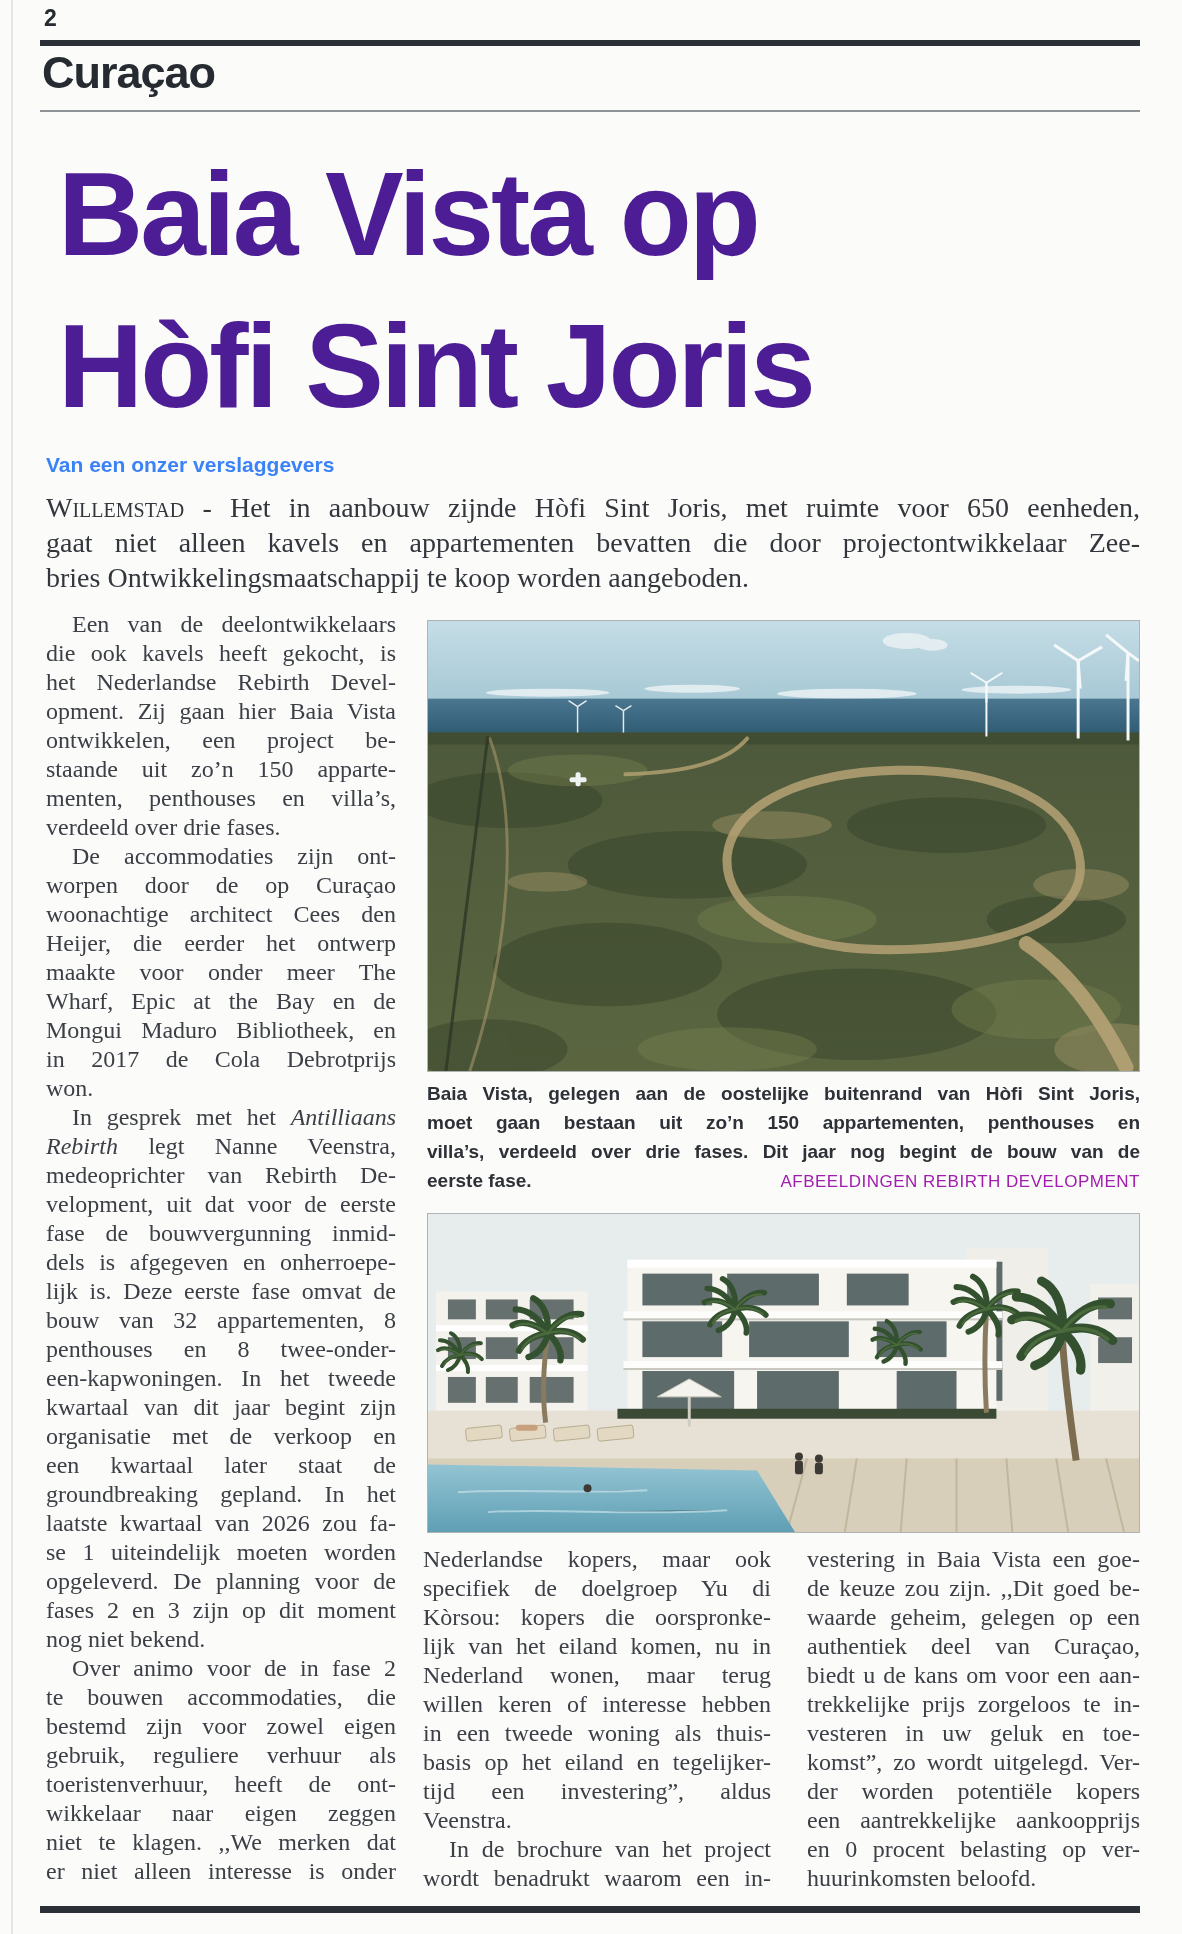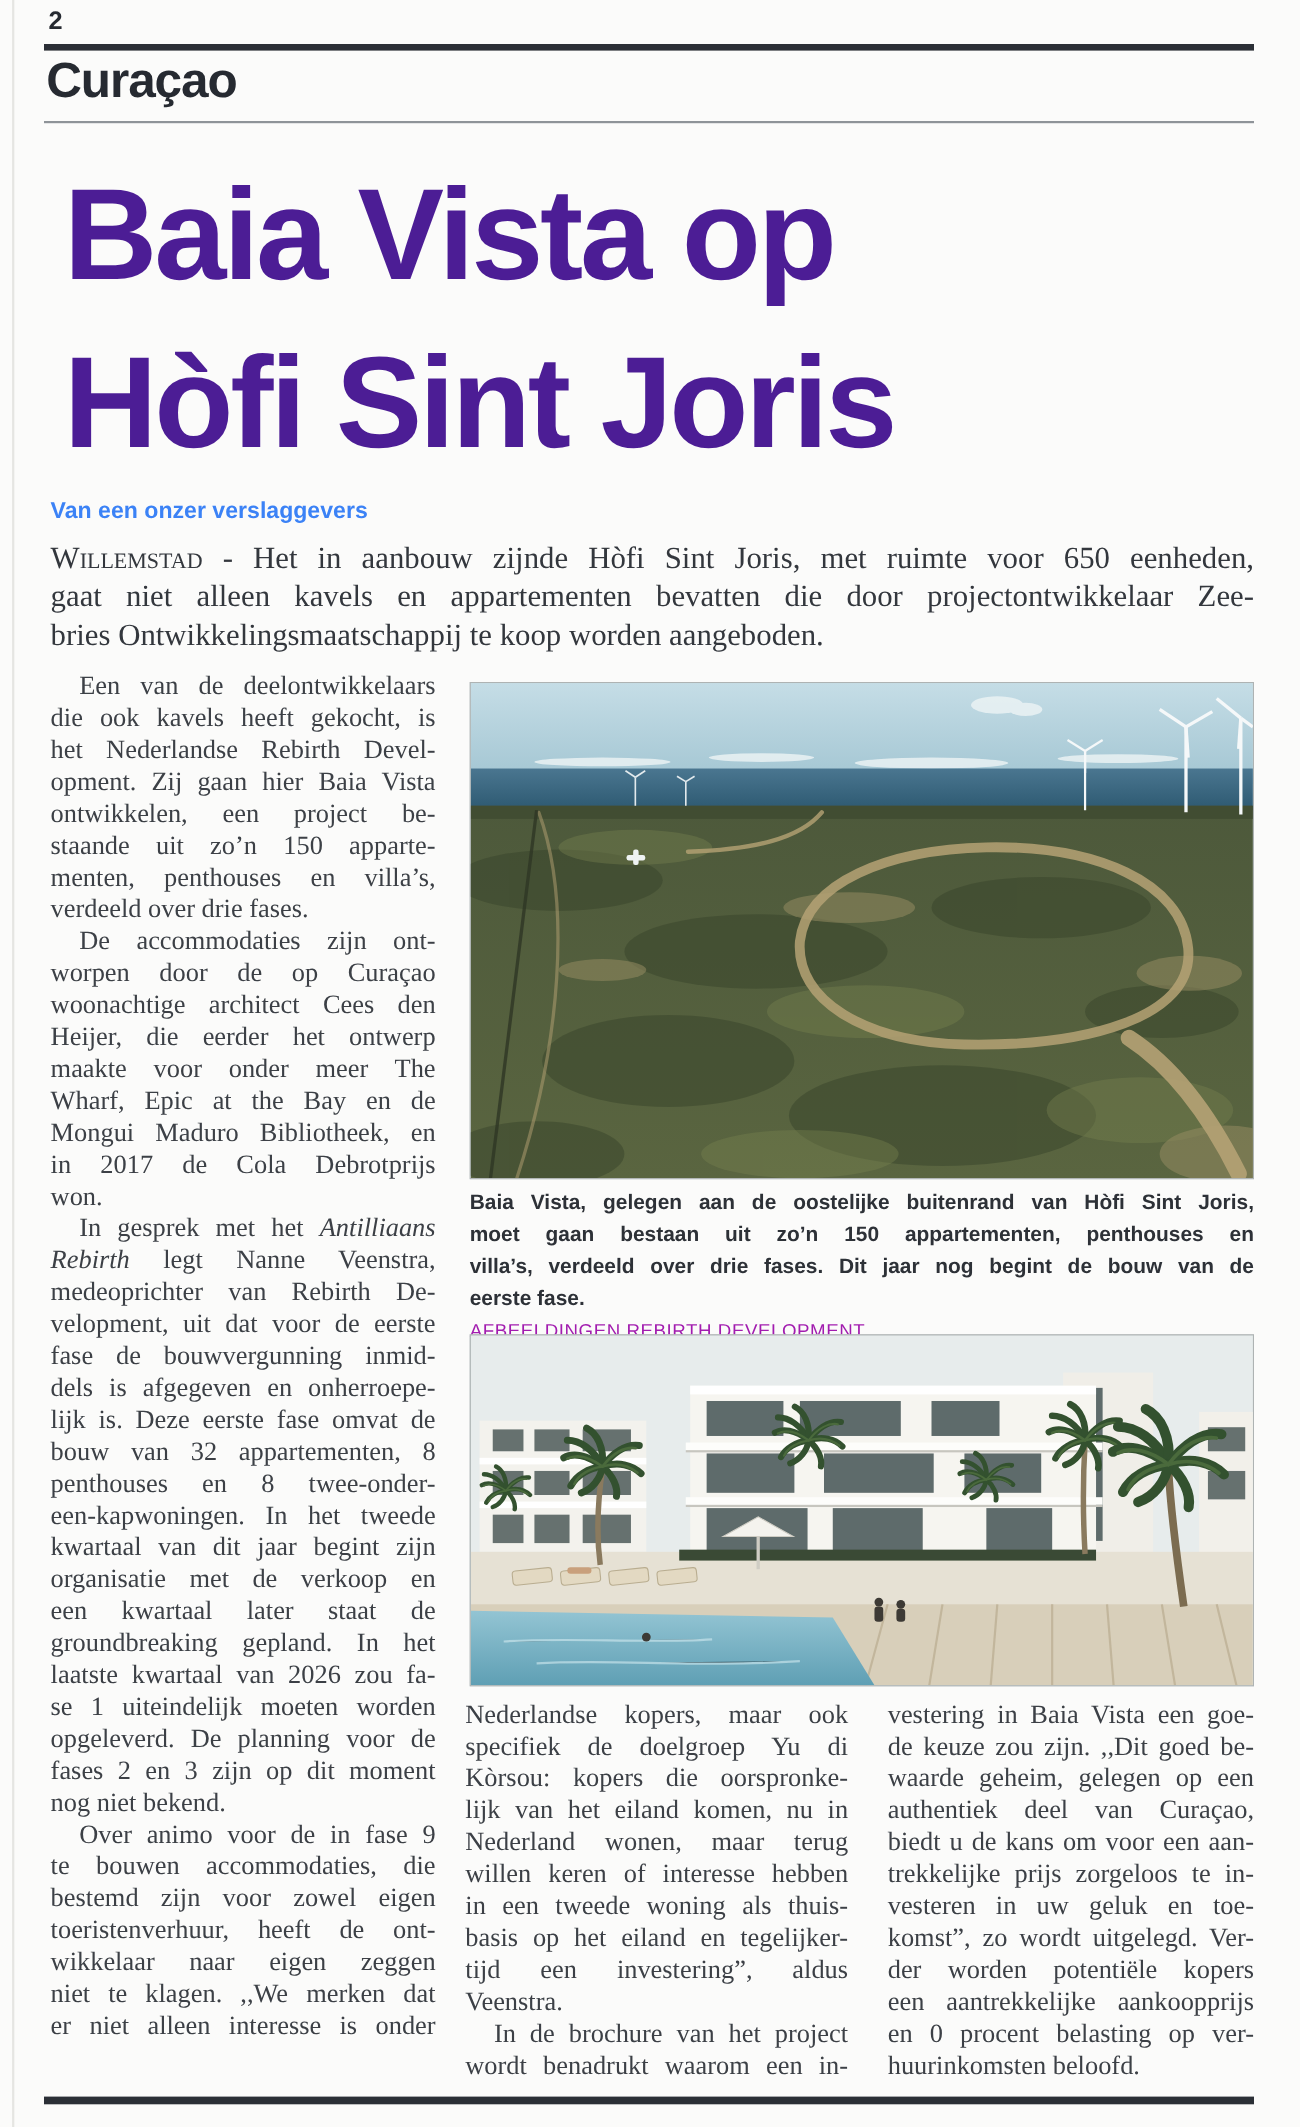--- a/index.html
+++ b/index.html
@@ -37,21 +37,21 @@
   #col-mid{left:423px;top:1545px;width:348px;}
   #col-right{left:807px;top:1545px;width:333px;}
 
   figure{margin:0;padding:0;}
   .photo{border:1px solid #aeb3b3;box-sizing:border-box;background:#cdd6d6;}
   #photo-aerial{left:427px;top:620px;width:713px;height:452px;}
   #photo-rendering{left:427px;top:1213px;width:713px;height:320px;}
   .photo svg{display:block;width:100%;height:100%;}
 
   #caption{left:427px;top:1079px;width:713px;font-family:"Liberation Sans",sans-serif;font-weight:bold;font-size:19px;line-height:29px;color:#2d3137;}
-  #caption-lastline{display:flex;justify-content:space-between;align-items:baseline;flex-direction:column;}
+  #caption-lastline{display:flex;justify-content:space-between;align-items:baseline;}
   #photo-credit{font-weight:normal;font-size:17px;letter-spacing:.5px;color:#a21caf;white-space:nowrap;}
 
   #rule-bottom{left:40px;top:1906px;width:1100px;height:7px;background:#2b2f36;}
 </style>
 </head>
 <body>
 
 <div class="abs" id="edge-line"></div>
 <div class="abs" id="page-number">2</div>
 <div class="abs" id="rule-top"></div>
@@ -105,23 +105,24 @@
       <div class="line">organisatie met de verkoop en</div>
       <div class="line">een kwartaal later staat de</div>
       <div class="line">groundbreaking gepland. In het</div>
       <div class="line">laatste kwartaal van 2026 zou fa-</div>
       <div class="line">se 1 uiteindelijk moeten worden</div>
       <div class="line">opgeleverd. De planning voor de</div>
       <div class="line">fases 2 en 3 zijn op dit moment</div>
       <div class="line endpara">nog niet bekend.</div>
     </div>
     <div class="para indent">
-      <div class="line">Over animo voor de in fase 9</div>
+      <div class="line">Over animo voor de in fase 2</div>
       <div class="line">te bouwen accommodaties, die</div>
       <div class="line">bestemd zijn voor zowel eigen</div>
+      <div class="line">gebruik, reguliere verhuur als</div>
       <div class="line">toeristenverhuur, heeft de ont-</div>
       <div class="line">wikkelaar naar eigen zeggen</div>
       <div class="line">niet te klagen. ,,We merken dat</div>
       <div class="line">er niet alleen interesse is onder</div>
     </div>
   </div>
 
 <figure class="abs photo" id="photo-aerial">
   <svg viewBox="0 0 713 452" preserveAspectRatio="none">
     <defs>

